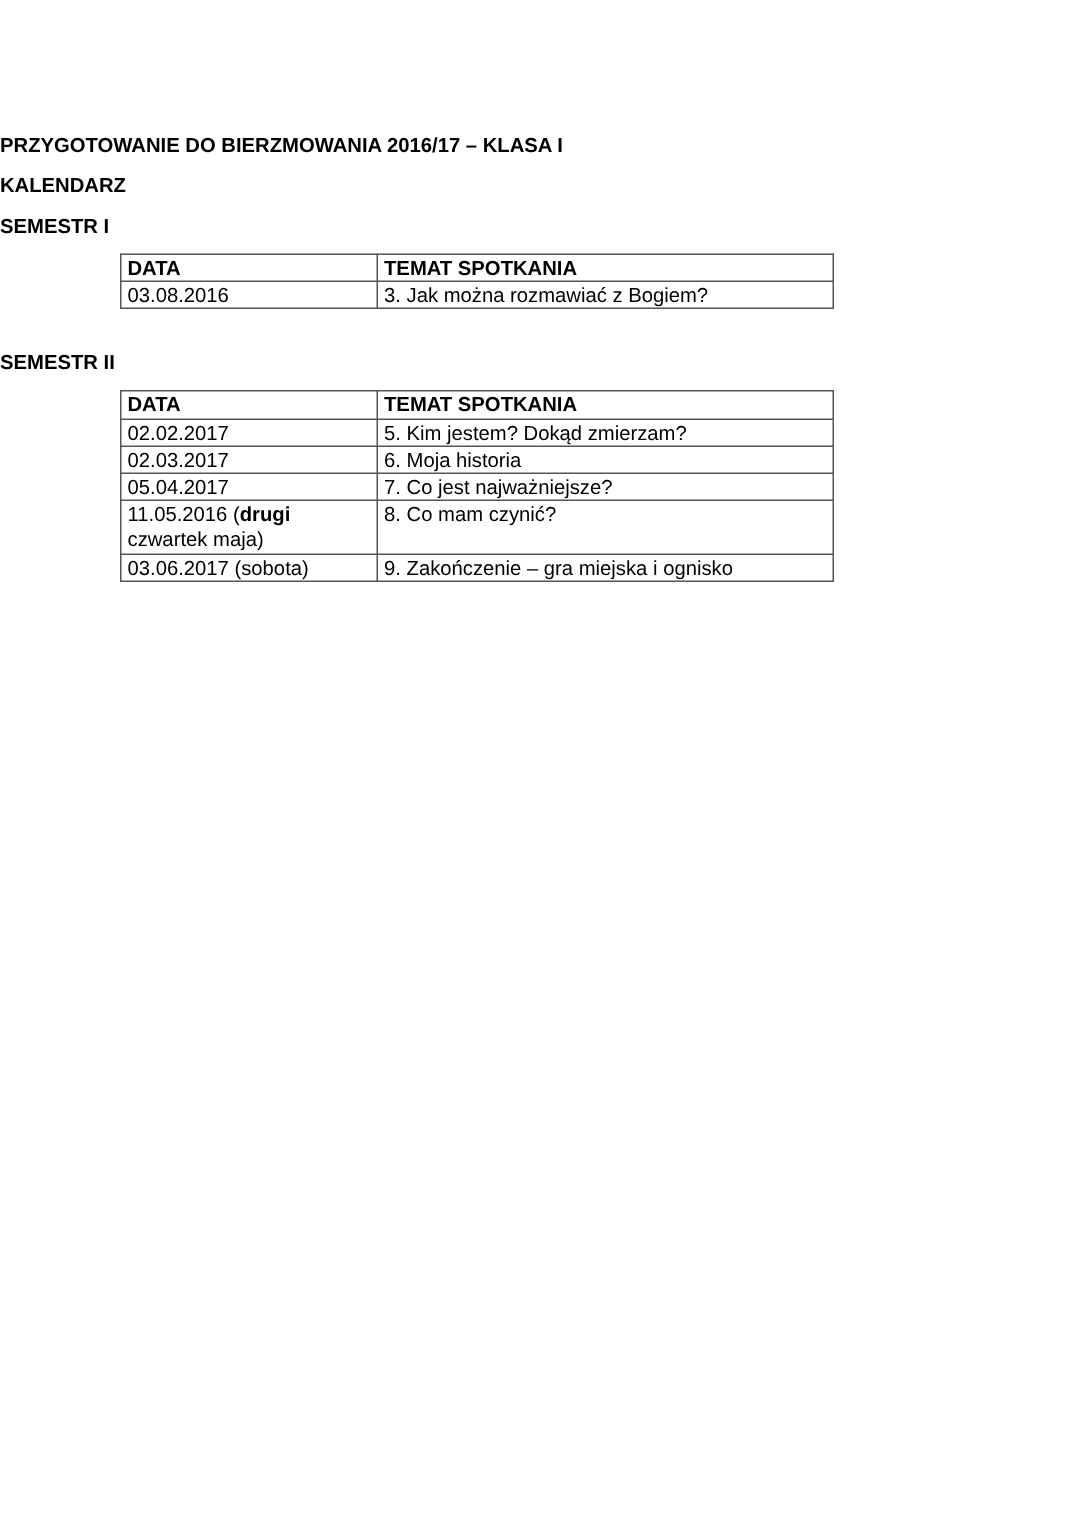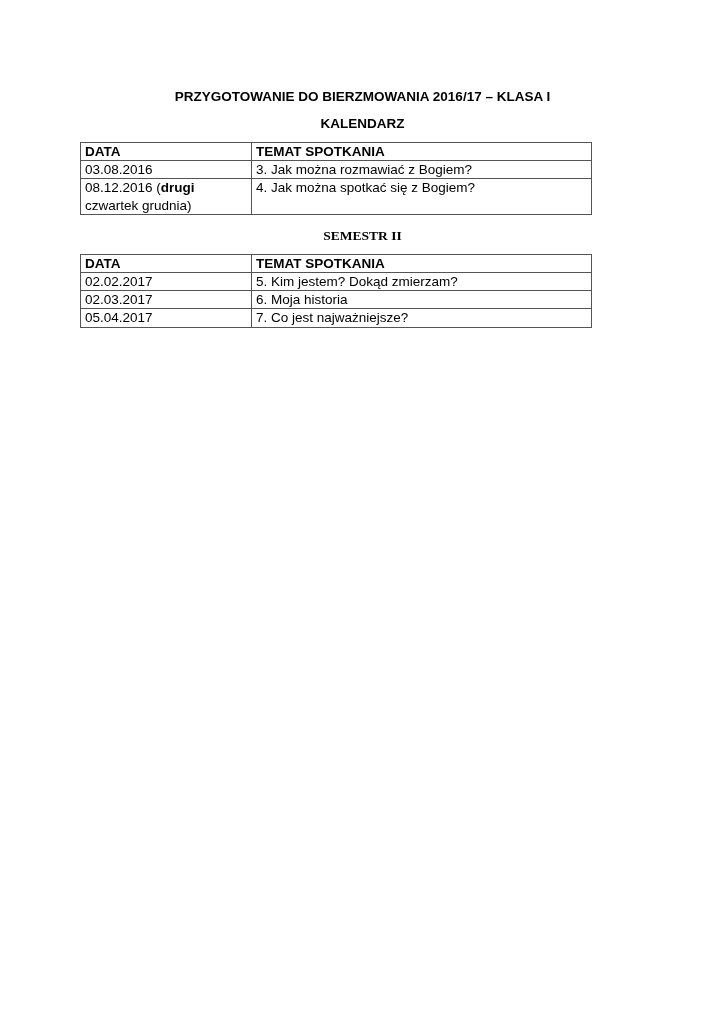--- a/index.html
+++ b/index.html
@@ -21,28 +21,28 @@
     overflow: hidden;
     font-family: "Liberation Sans", sans-serif;
     font-size: 13.5px;
     color: var(--text-color);
     padding-top: 88px;
   }
   .para {
     margin: 0 0 10px 0;
     line-height: 17px;
   }
-  .center { text-align: center; }
+  .center { text-align: left; }
   .bold { font-weight: bold; }
-  .sem2-heading { margin-top: 12px; font-family: Liberation Serif, serif; }
+  .sem2-heading { margin-top: 27px; }
   table.schedule {
     border-collapse: collapse;
     table-layout: fixed;
     margin-left: 80px;
-    width: 512px;
+    width: 476px;
   }
   table.schedule th,
   table.schedule td {
     border: 1px solid var(--border-color);
     padding: 0 4px;
     line-height: 17.2px;
     text-align: left;
     vertical-align: top;
     font-weight: normal;
     overflow: hidden;
@@ -55,40 +55,37 @@
 <body>
 
 <div class="page">
 
   <p class="para center bold">PRZYGOTOWANIE DO BIERZMOWANIA 2016/17 – KLASA I</p>
 
   <p class="para center bold">KALENDARZ</p>
 
 
   <section>
+    <p class="para center bold">SEMESTR I</p>
 
     <table class="schedule">
       <colgroup>
           <col class="col-date">
           <col>
         </colgroup>
       <thead>
         <tr>
           <th>DATA</th>
           <th>TEMAT SPOTKANIA</th>
         </tr>
       </thead>
       <tbody>
           <tr>
             <td><span>03.08.2016</span></td>
             <td>3. Jak można rozmawiać z Bogiem?</td>
-          </tr>
-          <tr>
-            <td><span>08.12.2016 (</span><span class="seg-bold">drugi</span><span> czwartek grudnia)</span></td>
-            <td>4. Jak można spotkać się z Bogiem?</td>
           </tr>
         </tbody>
     </table>
   </section>
 
   <section>
     <p class="para center bold sem2-heading">SEMESTR II</p>
 
     <table class="schedule">
       <colgroup>
@@ -107,17 +104,25 @@
             <td>5. Kim jestem? Dokąd zmierzam?</td>
           </tr>
           <tr>
             <td><span>02.03.2017</span></td>
             <td>6. Moja historia</td>
           </tr>
           <tr>
             <td><span>05.04.2017</span></td>
             <td>7. Co jest najważniejsze?</td>
           </tr>
+          <tr>
+            <td><span>11.05.2016 (</span><span class="seg-bold">drugi</span><span> czwartek maja)</span></td>
+            <td>8. Co mam czynić?</td>
+          </tr>
+          <tr>
+            <td><span>03.06.2017 (sobota)</span></td>
+            <td>9. Zakończenie – gra miejska i ognisko</td>
+          </tr>
         </tbody>
     </table>
   </section>
 
 </div>
 
 </body></html>

